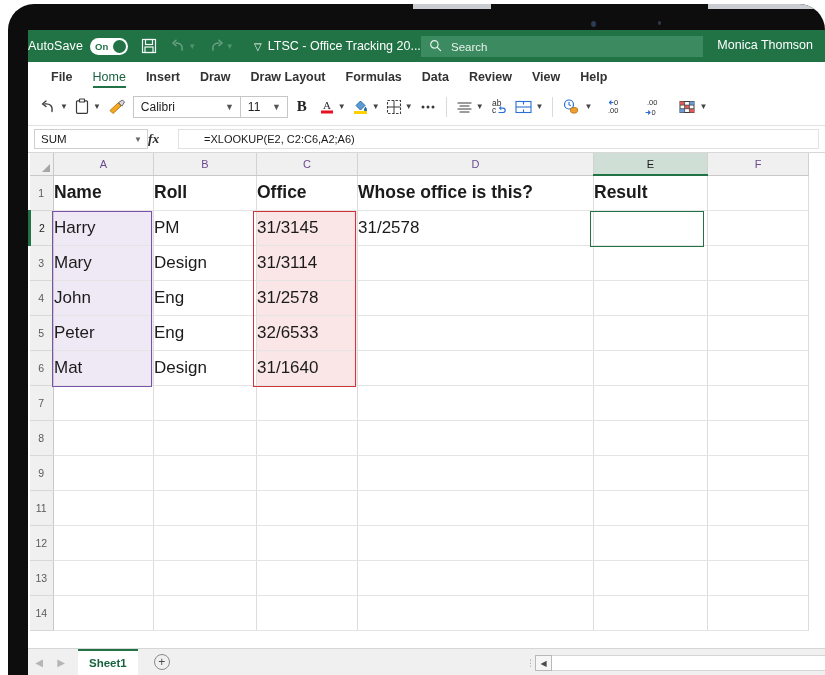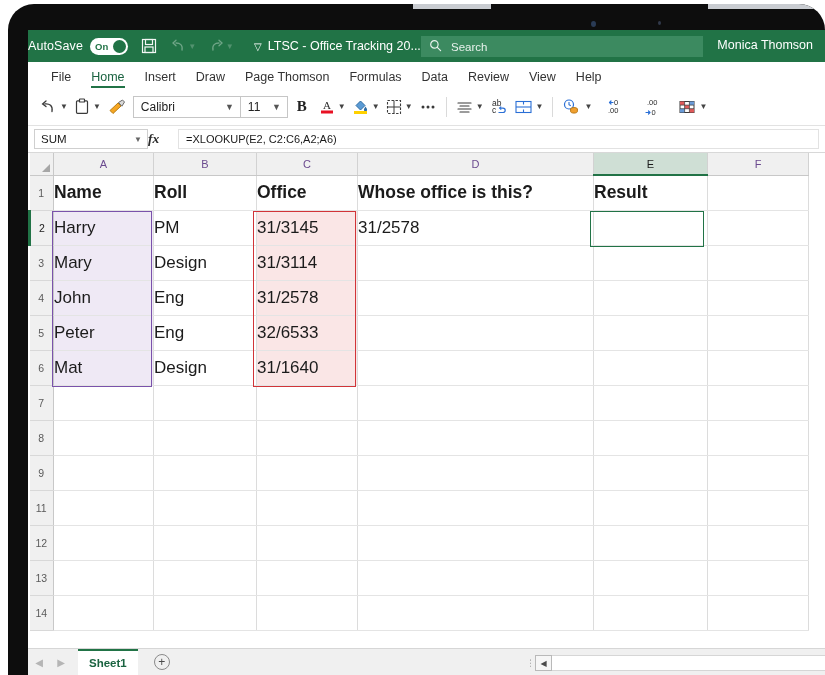--- a/index.html
+++ b/index.html
@@ -93,20 +93,21 @@
   #tabs {
     height: 26px; width: 100%;
     background: #ffffff;
     display: flex; align-items: flex-end;
     padding-left: 13px;
     font-size: 12.5px; color: #333333;
   }
   .tab {
     padding: 0 10px 4px 10px; cursor: pointer; position: relative;
     white-space: nowrap;
+    font-weight: bold;
   }
   .tab.active { color: #1a6340; font-weight: normal; }
   .tab.active::after {
     content: ""; position: absolute; left: 10px; right: 10px; bottom: 0;
     height: 2.5px; background: #217346;
   }
 
   
   #ribbon {
     height: 38px; width: 100%;
@@ -156,21 +157,21 @@
   #fx {
     width: 30px; text-align: left;
     font-family: "Liberation Serif", serif;
     font-style: italic; font-weight: bold; font-size: 13.5px; color: #2b2b2b;
     cursor: pointer;
   }
   #fbar-input {
     flex: 1; height: 20px;
     border: 1px solid #e2e2e2; background: #fff;
     display: flex; align-items: center;
-    padding-left: 7px;
+    padding-left: 25px;
     font-size: 11px; color: #1a1a1a;
     cursor: text;
   }
 
   
   #grid-wrap {
     position: relative;
     width: 100%;
     height: 479px;
     background: #ffffff;
@@ -363,21 +364,21 @@
     </div>
 
     <div id="username">Monica Thomson</div>
   </div>
 
   <div id="tabs">
     <div class="tab">File</div>
     <div class="tab active">Home</div>
     <div class="tab">Insert</div>
     <div class="tab">Draw</div>
-    <div class="tab">Page Thomson</div>
+    <div class="tab">Draw Layout</div>
     <div class="tab">Formulas</div>
     <div class="tab">Data</div>
     <div class="tab">Review</div>
     <div class="tab">View</div>
     <div class="tab">Help</div>
   </div>
 
   <div id="ribbon">
 
     <div class="rb">

